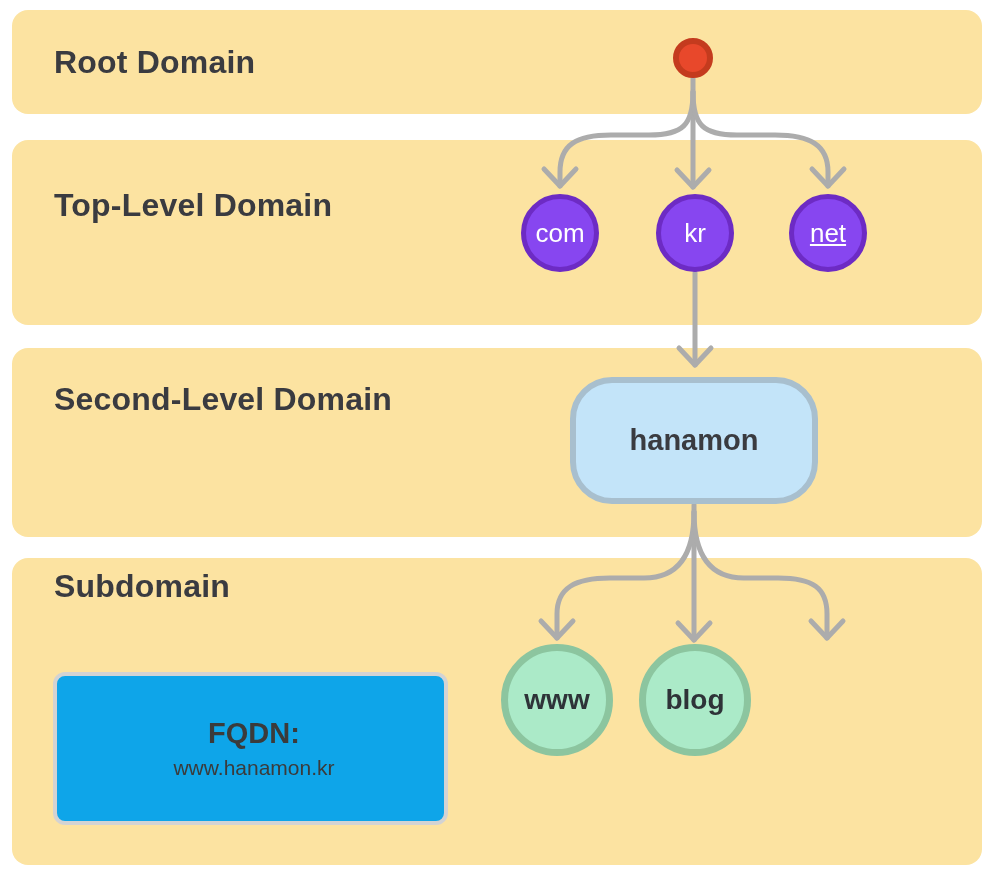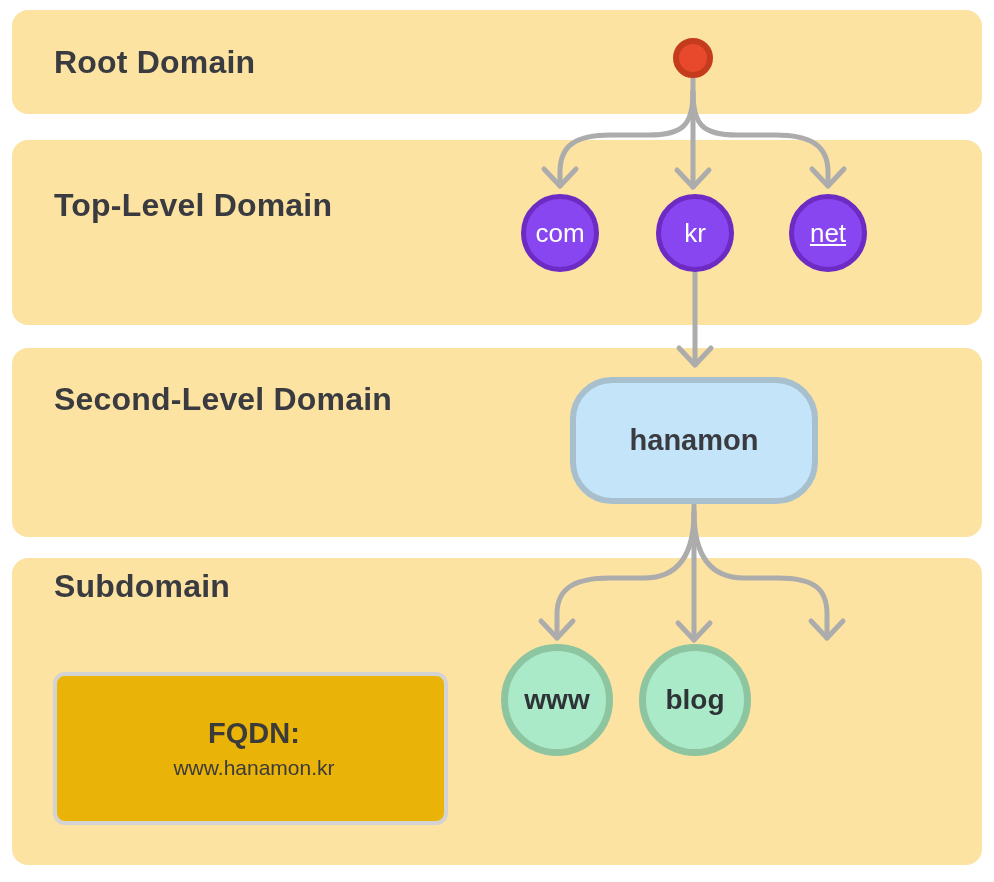--- a/index.html
+++ b/index.html
@@ -114,21 +114,21 @@
   #sub-blog { left: 639px; top: 644px; }
   #sub-api  { left: 771px; top: 644px; }
 
   
   #fqdn-box {
     position: absolute;
     z-index: 2;
     left: 53px; top: 672px;
     width: 395px; height: 153px;
     box-sizing: border-box;
-    background: #eab308;
+    background: #0ea5e9;
     border: 4px solid var(--fqdn-border, #D3D3D3);
     border-radius: 12px;
     display: flex;
     flex-direction: column;
     align-items: center;
     justify-content: center;
     gap: 9px;
     color: var(--fqdn-text, #3B3B3B);
     padding-left: 7px;
   }

